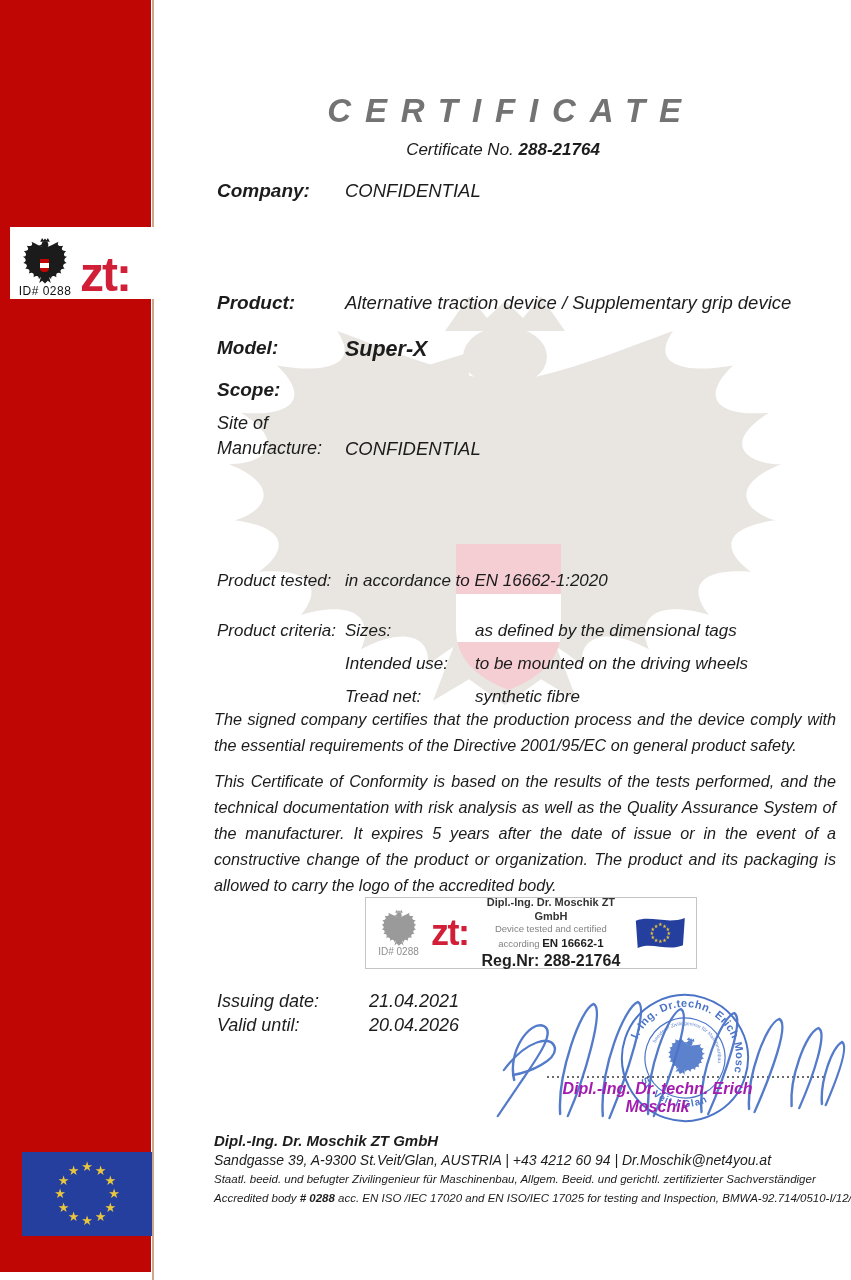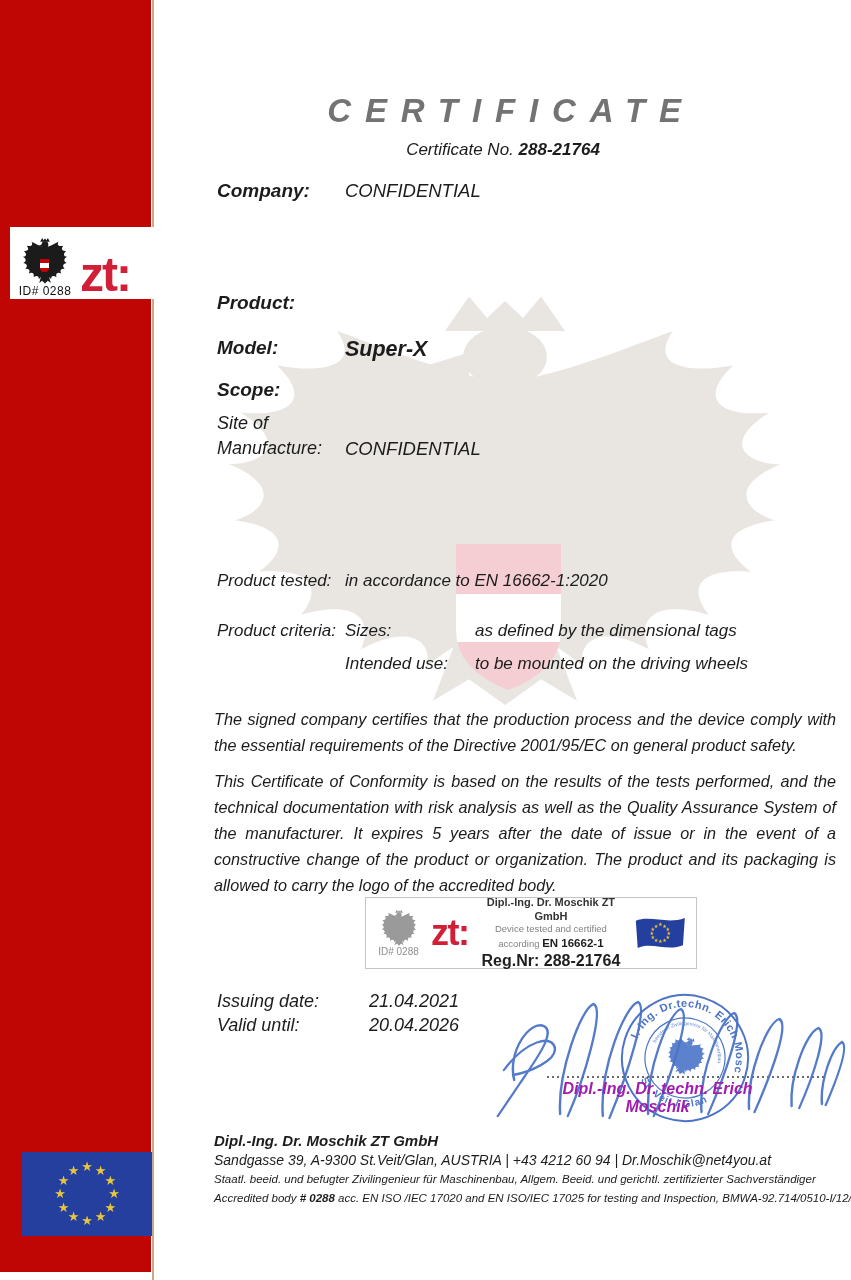--- a/index.html
+++ b/index.html
@@ -127,20 +127,21 @@
     <span>Certificate No.</span>
     <b>288-21764</b>
   </div>
 
   <div class="abs row" style="top:180px">
     <span class="lbl">Company:</span>
     <span class="val">CONFIDENTIAL</span>
   </div>
   <div class="abs row" style="top:292px">
     <span class="lbl">Product:</span>
+    <span class="val">Alternative traction device / Supplementary grip device</span>
   </div>
   <div class="abs row" style="top:337px">
     <span class="lbl">Model:</span>
     <span class="val val-big">Super-X</span>
   </div>
   <div class="abs row" style="top:379px">
     <span class="lbl">Scope:</span>
   </div>
   <div class="abs row" style="top:413px;font-size:18px">
     <span>Site of</span>
@@ -156,20 +157,25 @@
   </div>
   <div class="abs crit" style="top:621px">
     <span class="crit-lbl">Product criteria:</span>
     <span class="crit-name">Sizes:</span>
     <span>as defined by the dimensional tags</span>
   </div>
   <div class="abs crit" style="top:654px">
     <span class="crit-lbl"></span>
     <span class="crit-name">Intended use:</span>
     <span>to be mounted on the driving wheels</span>
+  </div>
+  <div class="abs crit" style="top:687px">
+    <span class="crit-lbl"></span>
+    <span class="crit-name">Tread net:</span>
+    <span>synthetic fibre</span>
   </div>
 
   <div class="abs para" style="top:706px">The signed company certifies that the production process and the device comply with the essential requirements of the Directive 2001/95/EC on general product safety.</div>
   <div class="abs para" style="top:768px">This Certificate of Conformity is based on the results of the tests performed, and the technical documentation with risk analysis as well as the Quality Assurance System of the manufacturer. It expires 5 years after the date of issue or in the event of a constructive change of the product or organization. The product and its packaging is allowed to carry the logo of the accredited body.</div>
 
   <div class="abs badge">
     <div class="badge-eagle-col">
       <svg class="eagle">
           <use href="#eagle"></use>
         </svg>

